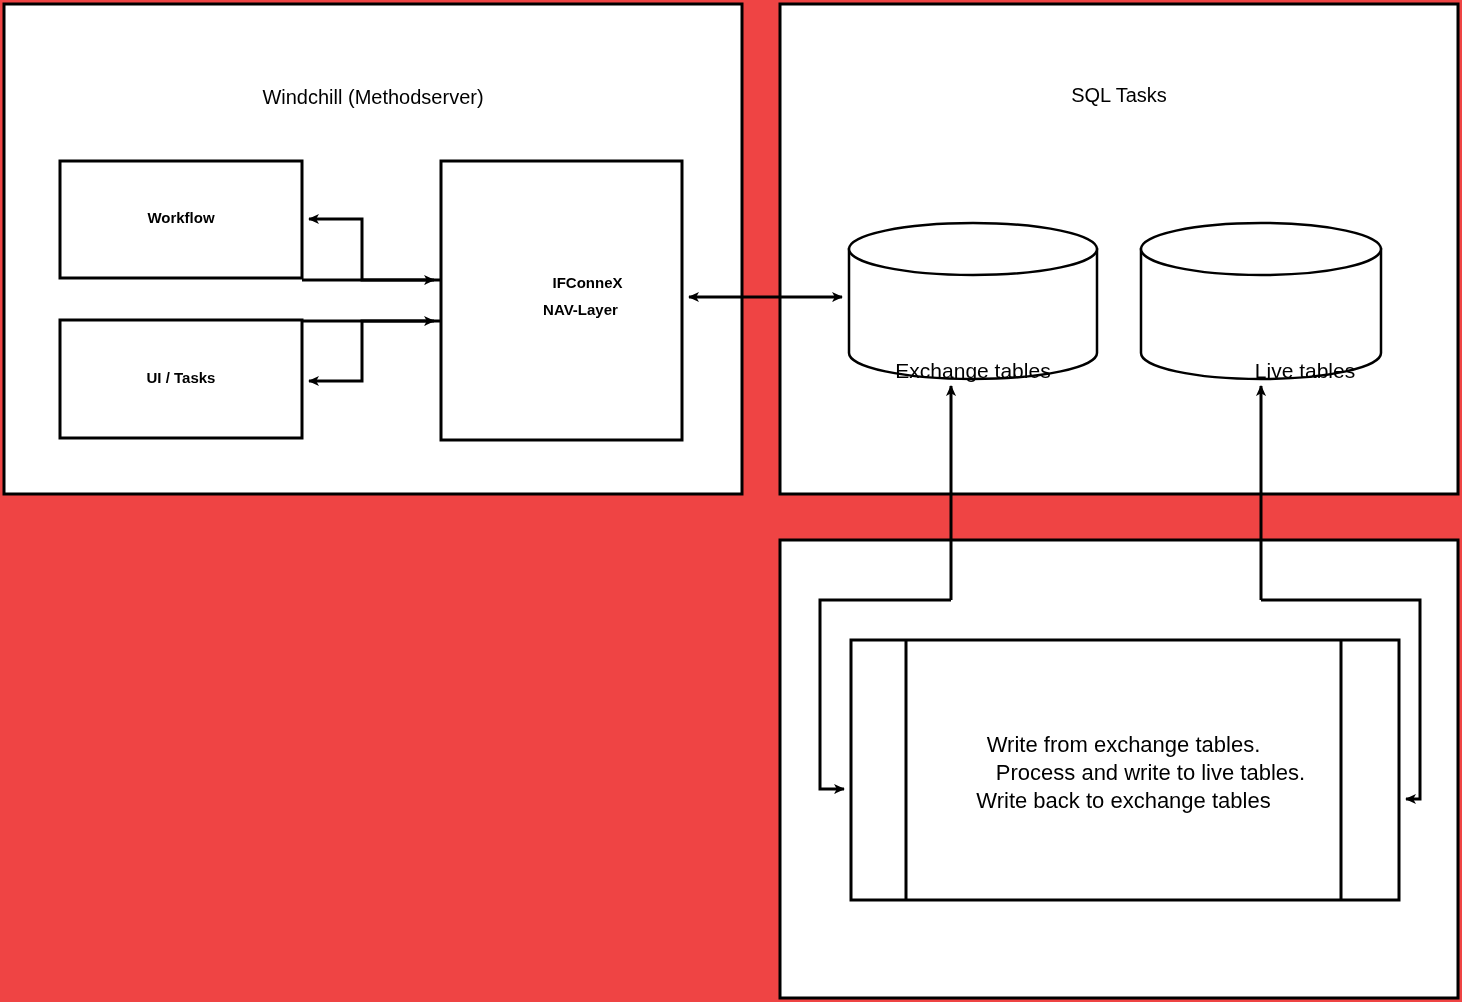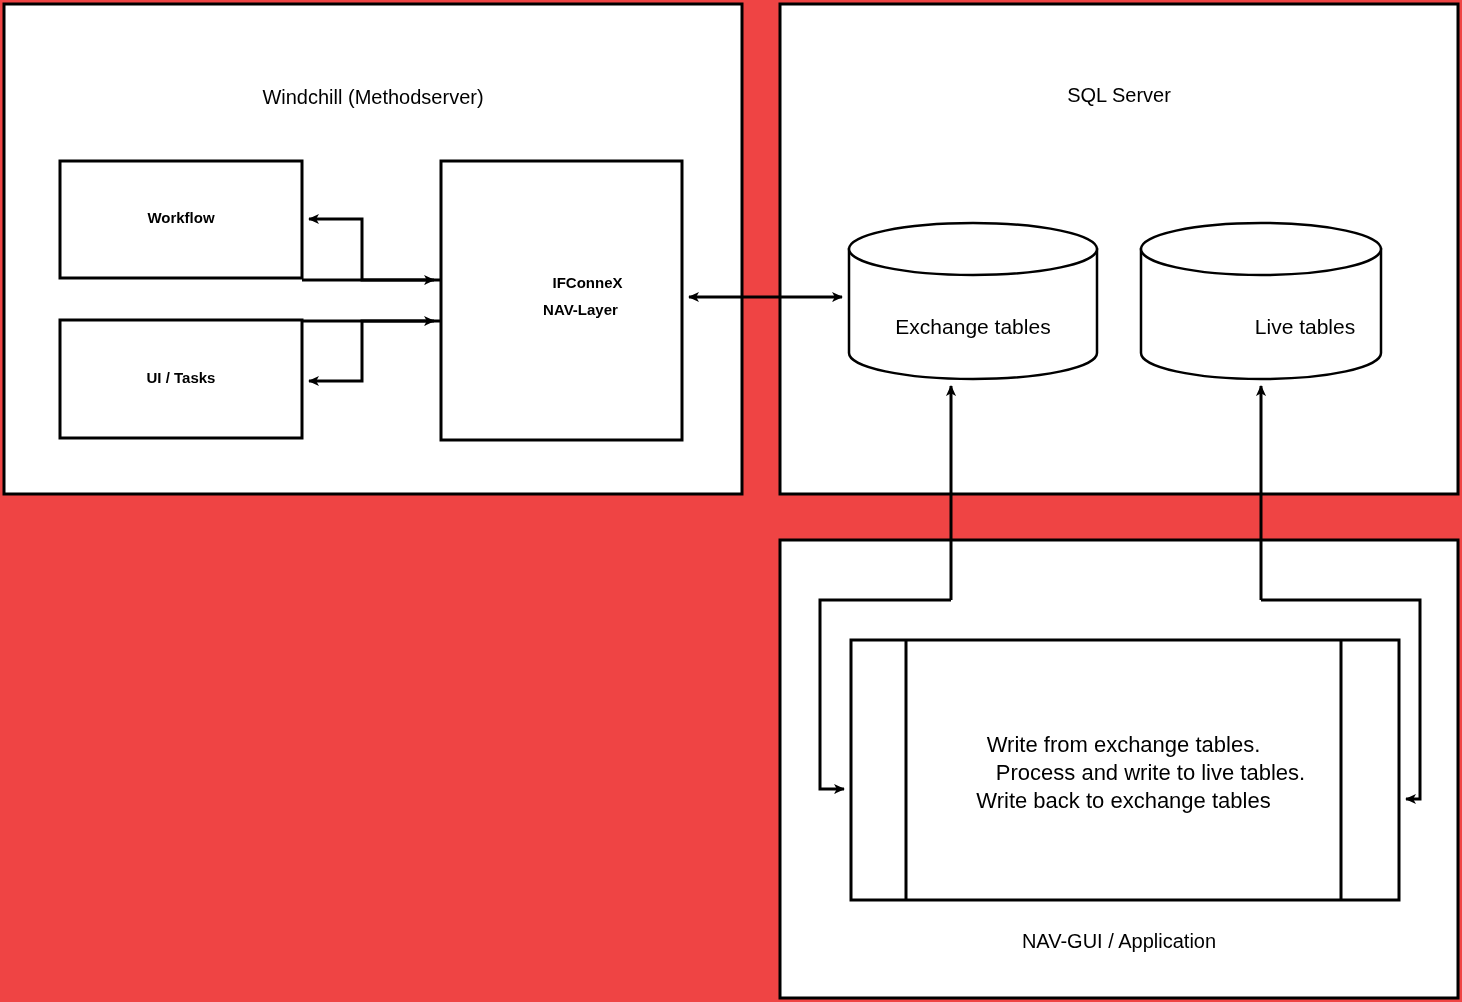--- a/index.html
+++ b/index.html
@@ -25,21 +25,21 @@
   .lbl {
     position: absolute;
     color: #000000;
     text-align: center;
     white-space: pre;
     line-height: 1.28;
     pointer-events: none;
   }
   .lbl-panel { font-size: 20px; }
   .lbl-box   { font-size: 15px; font-weight: bold; }
-  .lbl-cyl   { font-size: 21px; }
+  .lbl-cyl   { font-size: 21px; margin-top: 44px; }
   .lbl-proc  { font-size: 22px; }
 </style>
 </head>
 <body>
 
 <div id="canvas">
 
   <svg id="diagram-svg" viewBox="0 0 1462 1002" xmlns="http://www.w3.org/2000/svg">
     <defs>
       <marker id="arrow" viewBox="0 0 12 12" refX="11" refY="6" markerWidth="11" markerHeight="11" orient="auto-start-reverse" markerUnits="userSpaceOnUse">
@@ -91,23 +91,22 @@
     <line x1="906" y1="640" x2="906" y2="900" stroke="#000000" stroke-width="3"></line>
     <line x1="1341" y1="640" x2="1341" y2="900" stroke="#000000" stroke-width="3"></line>
 
     <path d="M 951 600 L 820 600 L 820 789 L 844 789" fill="none" stroke="#000000" stroke-width="3" marker-end="url(#arrow)"></path>
 
     <path d="M 1261 600 L 1420 600 L 1420 799 L 1406 799" fill="none" stroke="#000000" stroke-width="3" marker-end="url(#arrow)"></path>
   </svg>
 
   <div class="lbl lbl-panel" style="left:4px; top:85px; width:738px;">Windchill (Methodserver)</div>
 
-  <div class="lbl lbl-panel" style="left:780px; top:83px; width:678px;">SQL Server</div>
+  <div class="lbl lbl-panel" style="left:780px; top:83px; width:678px;">SQL Tasks</div>
 
-  <div class="lbl lbl-panel" style="left:780px; top:929px; width:678px;">NAV-GUI / Application</div>
 
   <div class="lbl lbl-box" style="left:60px; top:208px; width:242px;">Workflow</div>
 
   <div class="lbl lbl-box" style="left:60px; top:368px; width:242px;">UI / Tasks</div>
 
   <div class="lbl lbl-box" style="left:441px; top:273px; width:241px;padding-left:26px;">IFConneX</div>
   <div class="lbl lbl-box" style="left:441px; top:300px; width:241px;padding-left:19px;">NAV-Layer</div>
 
   <div class="lbl lbl-cyl" style="left:849px; top:314px; width:248px;">Exchange tables</div>
 

